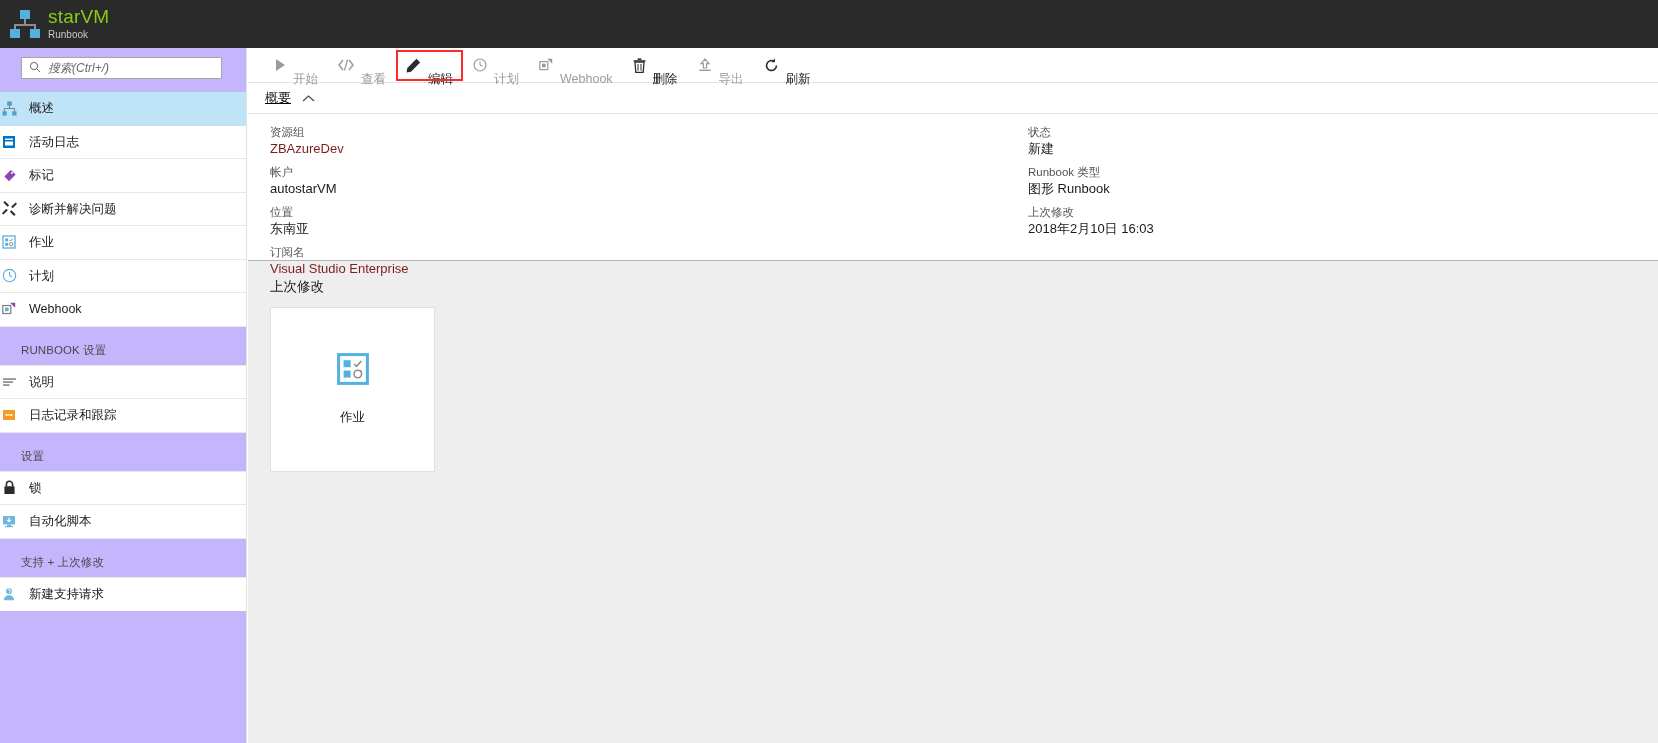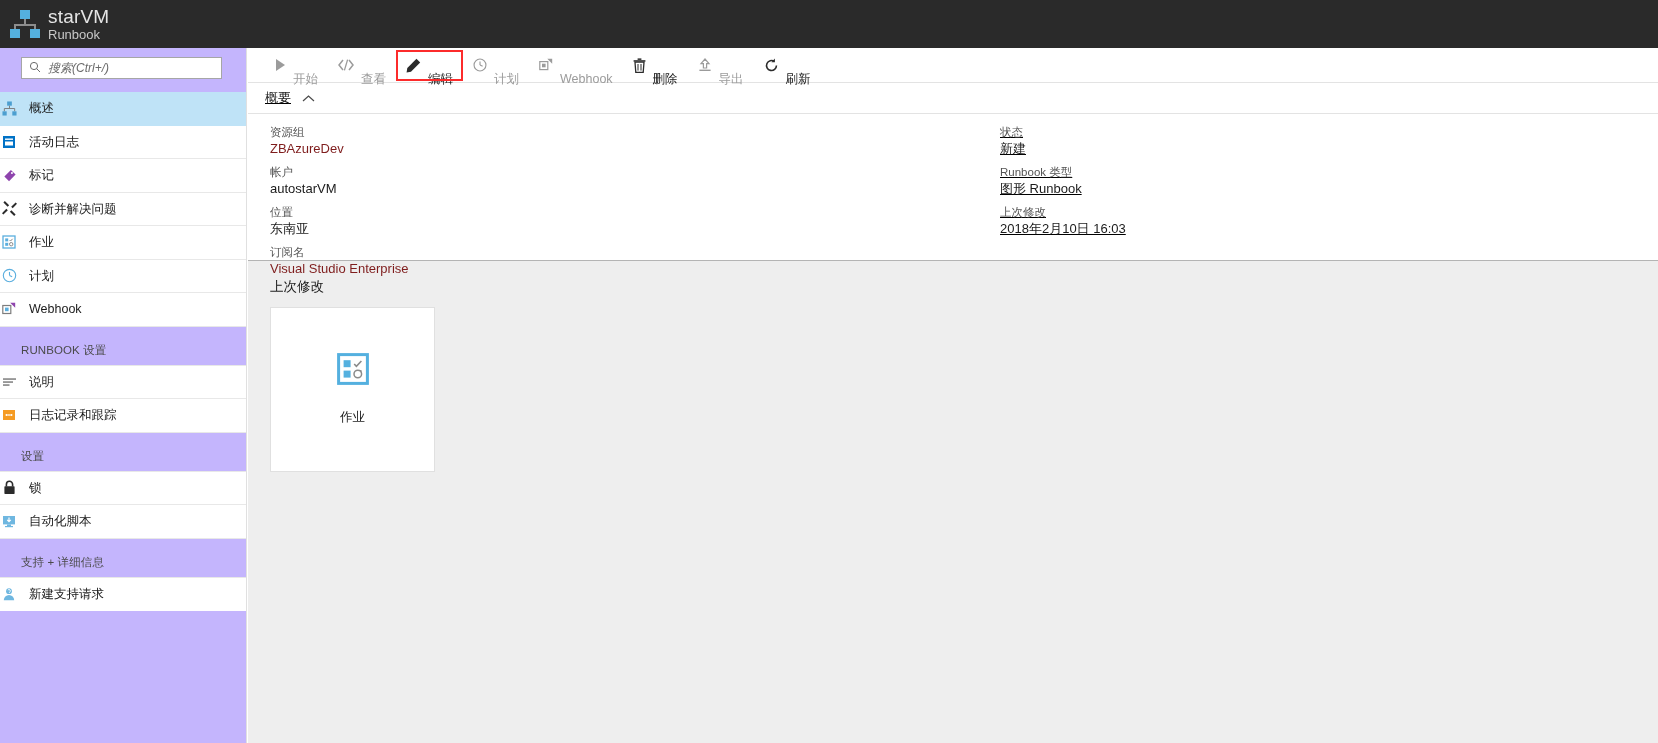--- a/index.html
+++ b/index.html
@@ -21,25 +21,25 @@
   .topbar-icon {
     width: 30px; height: 30px;
     margin-left: 10px; margin-right: 8px;
     position: relative;
     flex: none;
   }
   .tb-node { position: absolute; background: #54b0df; }
   .tb-line { position: absolute; background: #8d8d8d; }
   .topbar-text { display: flex; flex-direction: column; justify-content: center; }
   .topbar-title {
-    color: #e5e5e5; font-size: 19px; line-height: 22px; font-weight: 400;
+    color: #84cc16; font-size: 19px; line-height: 22px; font-weight: 400;
     letter-spacing: .2px;
   }
   .topbar-sub {
-    color: #c8c8c8; font-size: 13px; line-height: 14px; font-weight: 400;
+    color: #c8c8c8; font-size: 10px; line-height: 14px; font-weight: 400;
   }
 
   
   .sidebar {
     position: absolute; left: 0; top: 48px;
     width: 247px; height: 695px;
     background: #c4b5fd;
     border-right: 1px solid #e0e0e0;
     overflow: hidden;
   }
@@ -129,21 +129,21 @@
 
   .ov-body {
     background: #ffffff;
     height: 147px;
     position: relative;
     border-bottom: 1px solid #b4b4b4;
     padding-top: 11px;
   }
   .ov-col { position: absolute; top: 11px; }
   .ov-col-left { left: 22px; }
-  .ov-col-right { left: 752px; text-decoration: underline; }
+  .ov-col-right { left: 780px; }
   .ov-field { margin-bottom: 7px; }
   .ov-key { font-size: 11.5px; color: #545454; line-height: 15px; }
   .ov-val { font-size: 13px; color: #1a1a1a; line-height: 18px; }
   .ov-val.link { color: #7f1d1d; cursor: pointer; }
 
   
   .details {
     background: #eeeeee;
     height: 511px;
     padding: 17px 0 0 22px;
@@ -314,21 +314,21 @@
         <svg width="14" height="14" viewBox="0 0 14 14">
           <rect x="1" y="2" width="12" height="8.4" fill="#6fb7e0"></rect>
           <rect x="5" y="10.4" width="4" height="1.6" fill="#6fb7e0"></rect>
           <rect x="3" y="12" width="8" height="1.2" fill="#6fb7e0"></rect>
           <path d="M7 3.6 V7.2 M5.2 5.8 L7 7.6 L8.8 5.8" fill="none" stroke="#ffffff" stroke-width="1.2"></path>
         </svg>
       </span>
       <span class="nav-label">自动化脚本</span>
     </div>
 
-    <div class="nav-group">支持 + 详细信息</div>
+    <div class="nav-group">支持 + 上次修改</div>
     <div class="nav-item noborder">
       <span class="nav-icn">
         <svg width="14" height="14" viewBox="0 0 14 14">
           <circle cx="7" cy="4.2" r="2.9" fill="#6fb7e0"></circle>
           <path d="M1.8 13.2 a5.2 5.2 0 0 1 10.4 0 Z" fill="#6fb7e0"></path>
           <path d="M5.9 3.2 a1.3 1.3 0 1 1 1.5 1.9 v0.7" fill="none" stroke="#ffffff" stroke-width="0.9"></path>
         </svg>
       </span>
       <span class="nav-label">新建支持请求</span>
     </div>

